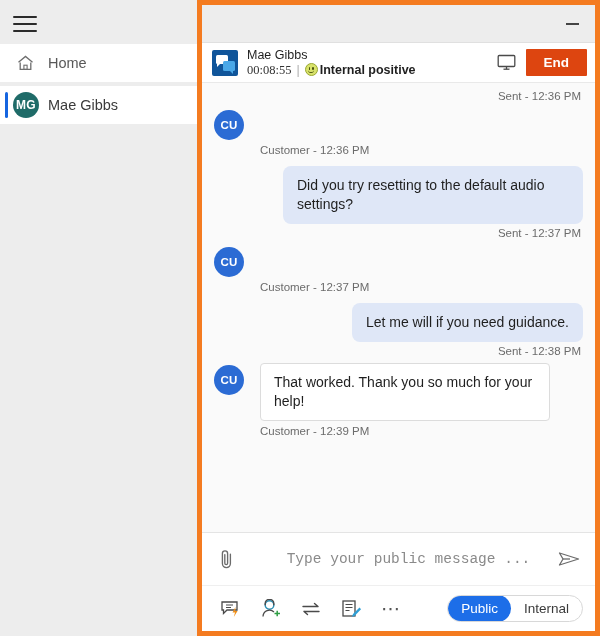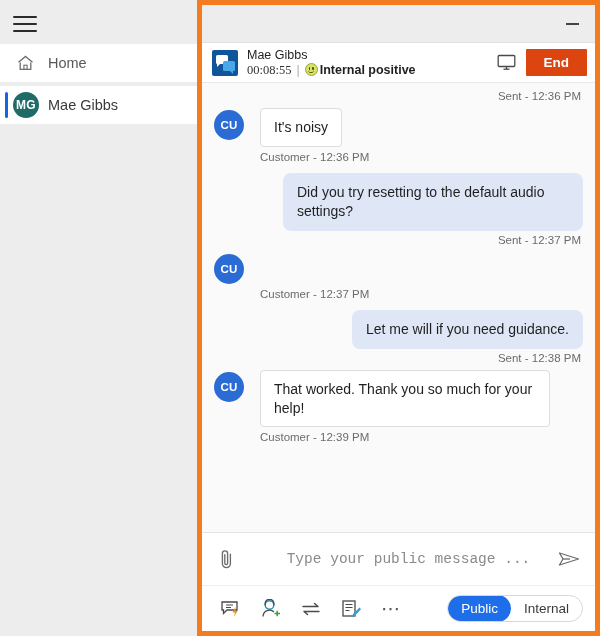--- a/index.html
+++ b/index.html
@@ -268,21 +268,20 @@
             <path d="M9.5 12.5 V15.2" stroke="#4a4a4a" stroke-width="1.3"></path>
           </svg>
         </div>
         <button id="end-button">End</button>
       </div>
 
       <div id="messages">
           <div class="stamp-right">Sent - 12:36 PM</div>
           <div class="row-in">
             <div class="avatar-cu">CU</div>
-            <div class="bubble-in">It's noisy</div>
           </div>
           <div class="stamp-left">Customer - 12:36 PM</div>
           <div class="row-out">
             <div class="bubble-out">Did you try resetting to the default audio settings?</div>
           </div>
           <div class="stamp-right">Sent - 12:37 PM</div>
           <div class="row-in">
             <div class="avatar-cu">CU</div>
           </div>
           <div class="stamp-left">Customer - 12:37 PM</div>

